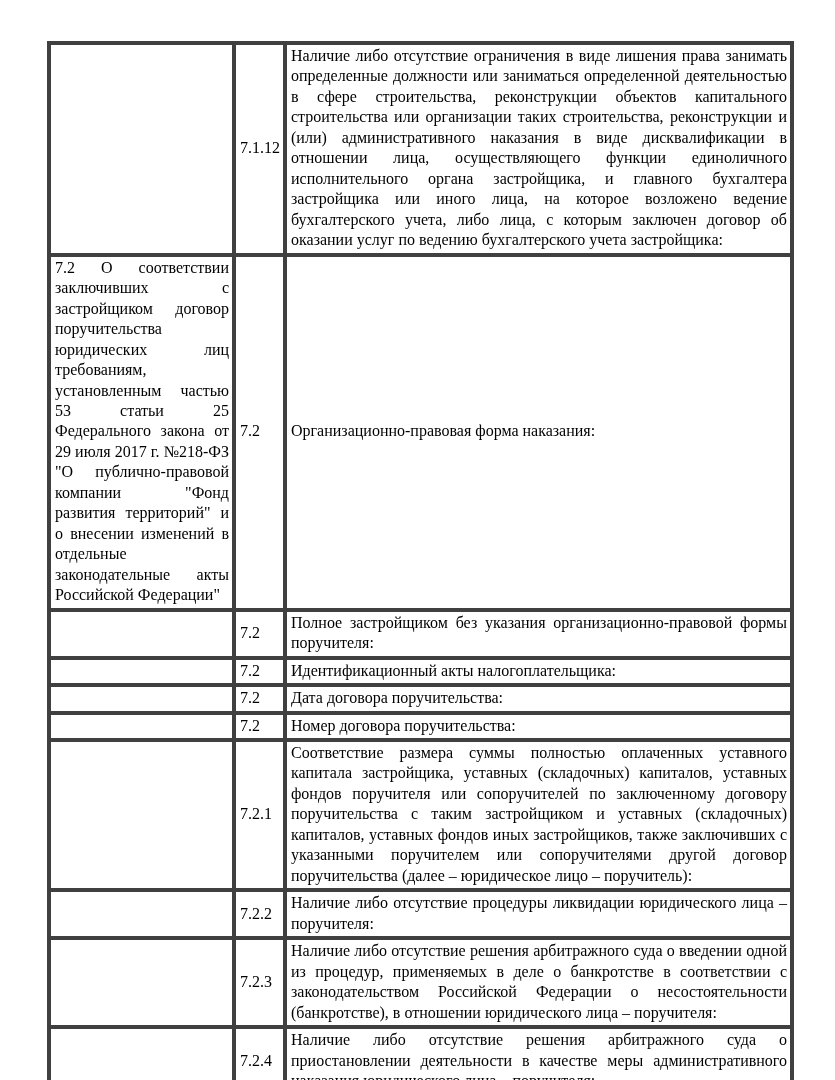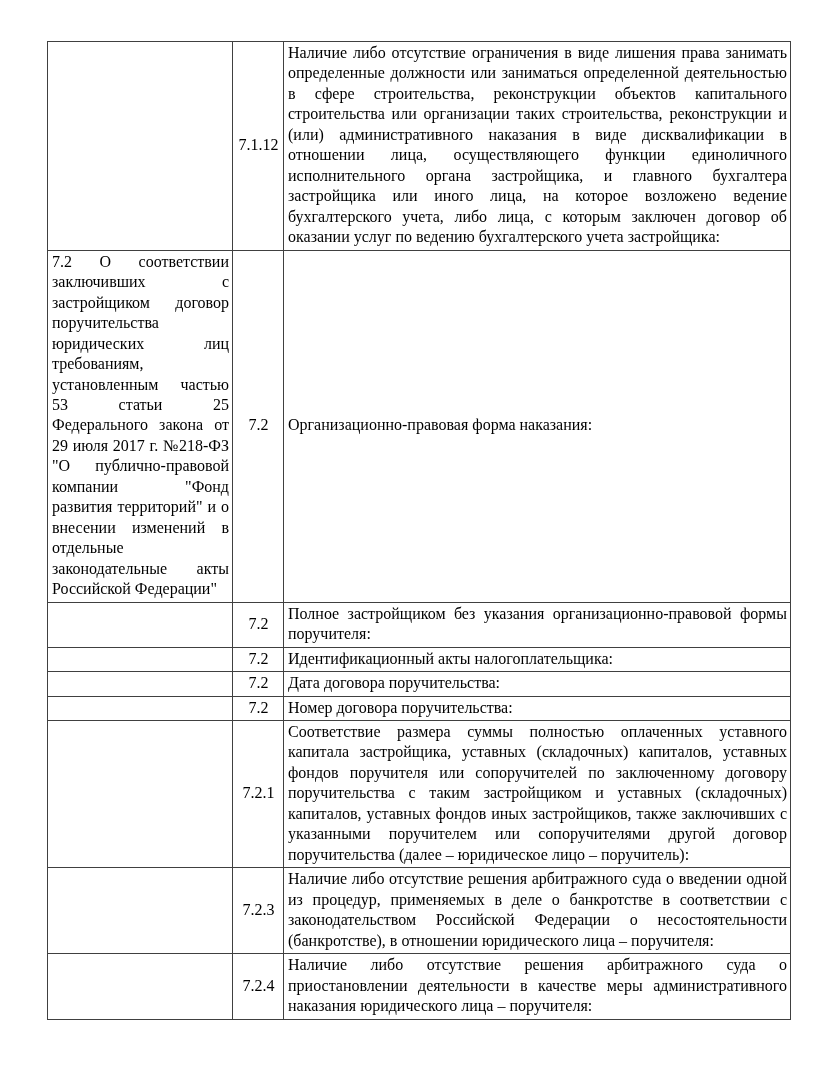--- a/index.html
+++ b/index.html
@@ -18,41 +18,41 @@
   }
   table.doc-table {
     position: absolute;
     left: 47px;
     top: 41px;
     width: 743px;
     border-collapse: collapse;
     table-layout: fixed;
   }
   table.doc-table td {
-    border: 1px solid #404040;
+    border: 4px solid #404040;
     font-size: 16px;
     line-height: 1.28;
     padding: 1px 3px 2px 4px;
     word-wrap: break-word;
     overflow-wrap: break-word;
   }
   col.c1 { width: 185px; }
   col.c2 { width: 51px; }
   col.c3 { width: 507px; }
   td.col1 {
     vertical-align: top;
     text-align: justify;
     hyphens: auto;
     padding-left: 3px;
     padding-right: 2px;
     margin-top: 26px;
   }
   td.col2 {
     vertical-align: middle;
-    text-align: center;
+    text-align: left;
     padding-left: 3px;
   }
   td.col3 {
     vertical-align: top;
     text-align: justify;
     hyphens: auto;
   }
   td.col3.v-middle {
     vertical-align: middle;
   }
@@ -98,20 +98,25 @@
         <td class="col2">7.2</td>
         <td class="col3">Номер договора поручительства:</td>
       </tr>
       <tr>
         <td class="col1"></td>
         <td class="col2">7.2.1</td>
         <td class="col3">Соответствие размера суммы полностью оплаченных уставного капитала застройщика, уставных (складочных) капиталов, уставных фондов поручителя или сопоручителей по заключенному договору поручительства с таким застройщиком и уставных (складочных) капиталов, уставных фондов иных застройщиков, также заключивших с указанными поручителем или сопоручителями другой договор поручительства (далее – юридическое лицо – поручитель):</td>
       </tr>
       <tr>
         <td class="col1"></td>
+        <td class="col2">7.2.2</td>
+        <td class="col3">Наличие либо отсутствие процедуры ликвидации юридического лица – поручителя:</td>
+      </tr>
+      <tr>
+        <td class="col1"></td>
         <td class="col2">7.2.3</td>
         <td class="col3">Наличие либо отсутствие решения арбитражного суда о введении одной из процедур, применяемых в деле о банкротстве в соответствии с законодательством Российской Федерации о несостоятельности (банкротстве), в отношении юридического лица – поручителя:</td>
       </tr>
       <tr>
         <td class="col1"></td>
         <td class="col2">7.2.4</td>
         <td class="col3">Наличие либо отсутствие решения арбитражного суда о приостановлении деятельности в качестве меры административного наказания юридического лица – поручителя:</td>
       </tr>
     </tbody>
   </table>

